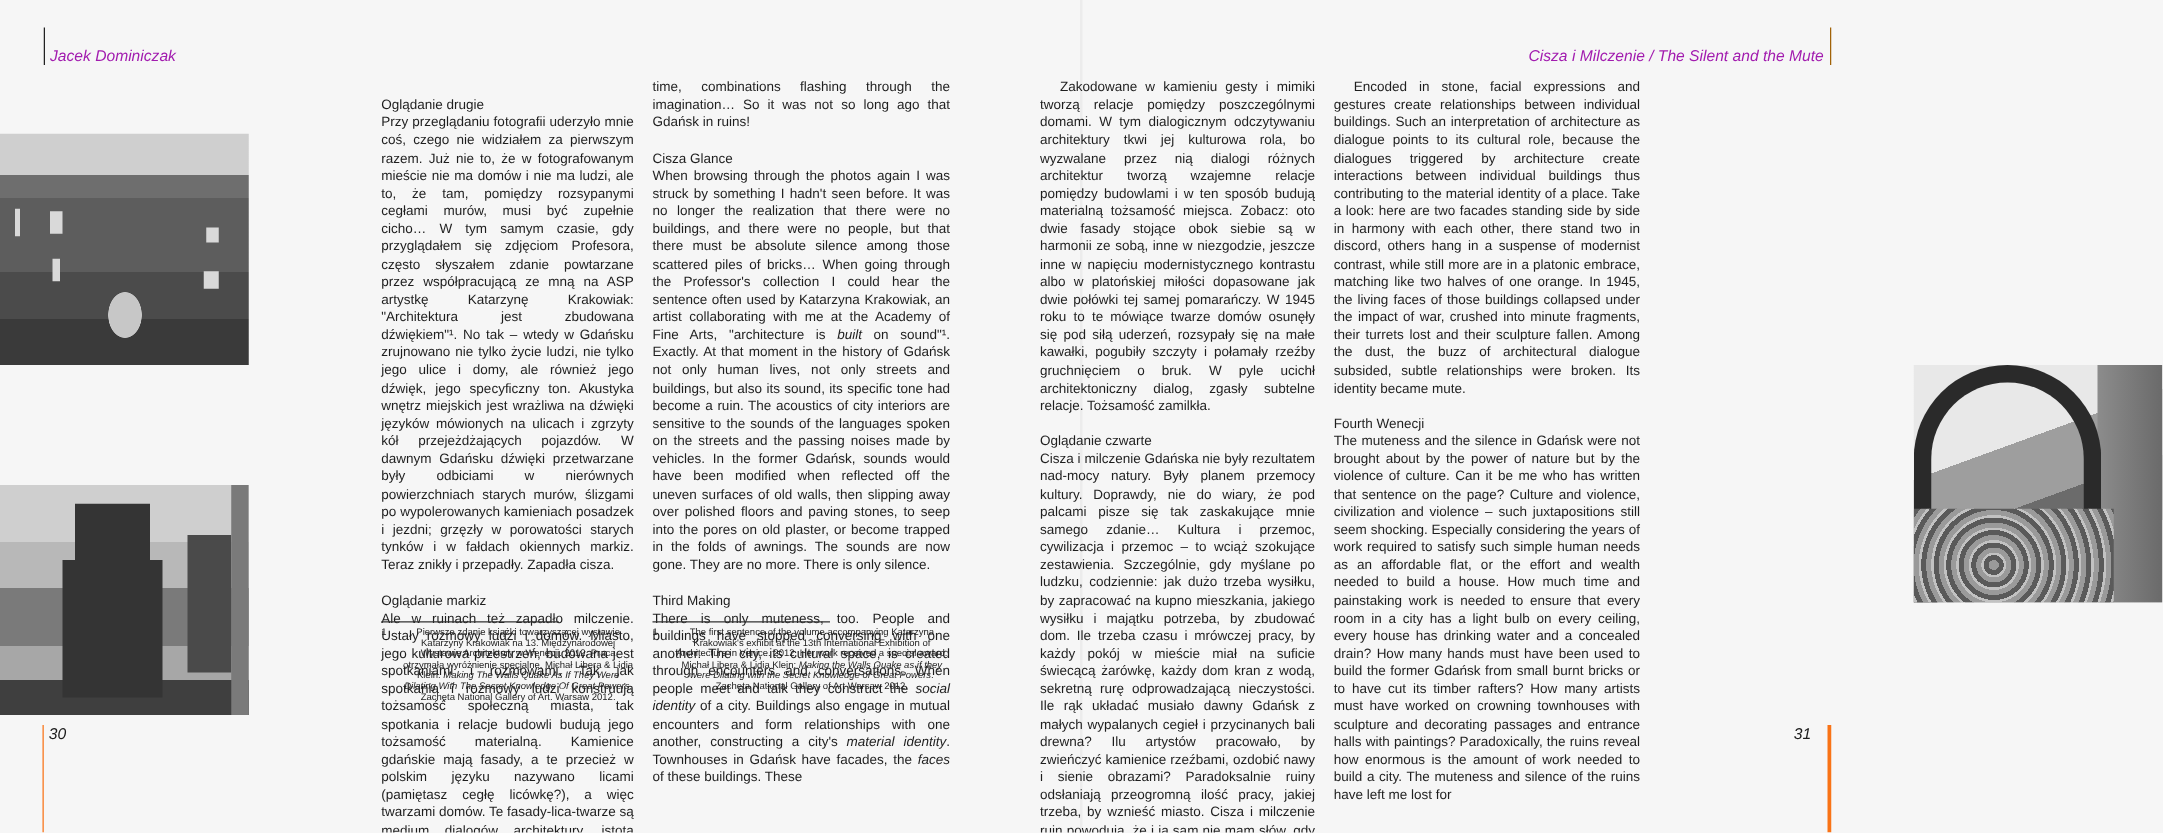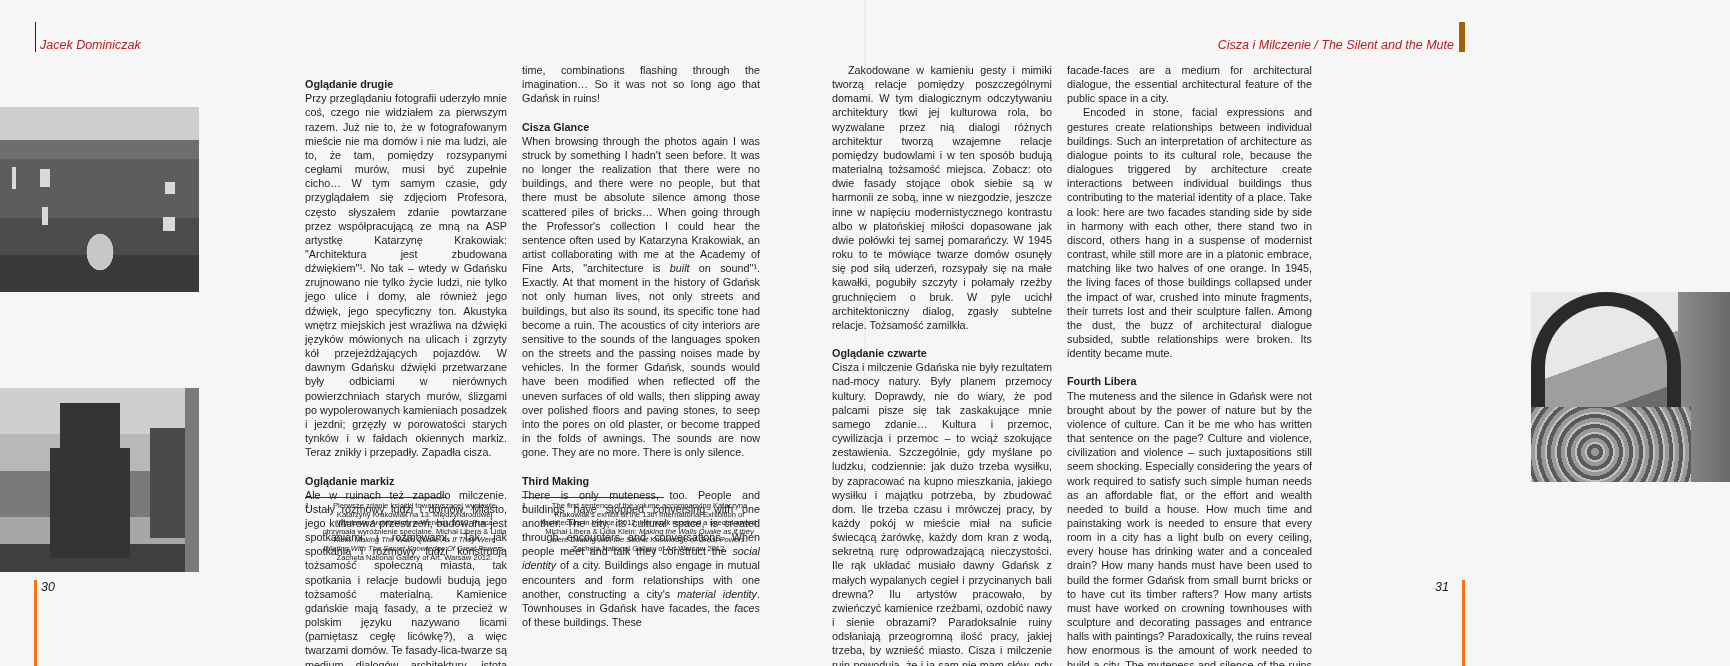--- a/index.html
+++ b/index.html
@@ -1,30 +1,30 @@
 <!DOCTYPE html>
 <html><head>
 <meta charset="utf-8">
 <style>
   html, body { margin: 0; padding: 0; }
   body {
     width: 1730px; height: 666px; background: #f6f6f6; position: relative; overflow: hidden;
     font-family: "Liberation Sans", sans-serif; color: #1c1c1c;
   }
   .spread-divider { position: absolute; left: 864px; top: 0; width: 2px; height: 666px; background: #ececec; }
-  .running-head { position: absolute; top: 22px; font-size: 12.5px; font-style: italic; color: #b91c1c; }
+  .running-head { position: absolute; top: 22px; font-size: 12.5px; font-style: italic; color: #a21caf; }
   .running-head.left { left: 35px; border-left: 1px solid #222; padding: 16px 0 0 4px; }
-  .running-head.right { right: 265px; border-right: 6px solid #a16207; padding: 16px 5px 0 0; text-align: right; }
+  .running-head.right { right: 265px; border-right: 1px solid #a16207; padding: 16px 5px 0 0; text-align: right; }
   .folio { position: absolute; top: 580px; font-size: 12.5px; font-style: italic; height: 86px; }
-  .folio.left { left: 34px; border-left: 3px solid #f97316; padding-left: 4px; }
+  .folio.left { left: 34px; border-left: 1px solid #f97316; padding-left: 4px; }
   .folio.right { right: 265px; border-right: 3px solid #f97316; padding-right: 13px; text-align: center; }
 
   .col { position: absolute; top: 63px; font-size: 10.8px; line-height: 14.15px; text-align: justify; color: #1e1e1e; }
   .col p { margin: 0; }
-  .col h3 { margin: 0; font-size: 10.8px; line-height: 14.15px; font-weight: bold; }
+  .col h3 { margin: 0; font-size: 10.8px; line-height: 14.15px; font-weight: normal; }
   .col .gap { height: 14.15px; }
   .col .indent { text-indent: 16px; }
   .col1 { left: 305px; width: 202px; }
   .col2 { left: 522px; width: 238px; }
   .col3 { left: 832px; width: 220px; }
   .col4 { left: 1067px; width: 245px; }
 
   .footnote { position: absolute; top: 497px; font-size: 7.6px; line-height: 8.6px; color: #222; }
   .footnote .rule { width: 142px; border-top: 1px solid #333; margin-bottom: 4px; }
   .footnote .fn-num { position: absolute; left: 0; top: 5px; }
@@ -110,21 +110,20 @@
 </div>
 
 <div class="col col3">
   <p class="indent">Zakodowane w kamieniu gesty i mimiki tworzą relacje pomiędzy poszczególnymi domami. W tym dialogicznym odczytywaniu architektury tkwi jej kulturowa rola, bo wyzwalane przez nią dialogi różnych architektur tworzą wzajemne relacje pomiędzy budowlami i w ten sposób budują materialną tożsamość miejsca. Zobacz: oto dwie fasady stojące obok siebie są w harmonii ze sobą, inne w niezgodzie, jeszcze inne w napięciu modernistycznego kontrastu albo w platońskiej miłości dopasowane jak dwie połówki tej samej pomarańczy. W 1945 roku to te mówiące twarze domów osunęły się pod siłą uderzeń, rozsypały się na małe kawałki, pogubiły szczyty i połamały rzeźby gruchnięciem o bruk. W pyle ucichł architektoniczny dialog, zgasły subtelne relacje. Tożsamość zamilkła.</p>
   <div class="gap"></div>
   <h3>Oglądanie czwarte</h3>
   <p>Cisza i milczenie Gdańska nie były rezultatem nad-mocy natury. Były planem przemocy kultury. Doprawdy, nie do wiary, że pod palcami pisze się tak zaskakujące mnie samego zdanie… Kultura i przemoc, cywilizacja i przemoc – to wciąż szokujące zestawienia. Szczególnie, gdy myślane po ludzku, codziennie: jak dużo trzeba wysiłku, by zapracować na kupno mieszkania, jakiego wysiłku i majątku potrzeba, by zbudować dom. Ile trzeba czasu i mrówczej pracy, by każdy pokój w mieście miał na suficie świecącą żarówkę, każdy dom kran z wodą, sekretną rurę odprowadzającą nieczystości. Ile rąk układać musiało dawny Gdańsk z małych wypalanych cegieł i przycinanych bali drewna? Ilu artystów pracowało, by zwieńczyć kamienice rzeźbami, ozdobić nawy i sienie obrazami? Paradoksalnie ruiny odsłaniają przeogromną ilość pracy, jakiej trzeba, by wznieść miasto. Cisza i milczenie ruin powodują, że i ja sam nie mam słów, gdy patrzę na ich fotografie… Jak to możliwe? Jak można tak? Dla jakich absurdalnych idei?</p>
 </div>
 
 <div class="col col4">
-  <p>facade-faces are a medium for architectural dialogue, the essential architectural feature of the public space in a city.</p>
   <p class="indent">Encoded in stone, facial expressions and gestures create relationships between individual buildings. Such an interpretation of architecture as dialogue points to its cultural role, because the dialogues triggered by architecture create interactions between individual buildings thus contributing to the material identity of a place. Take a look: here are two facades standing side by side in harmony with each other, there stand two in discord, others hang in a suspense of modernist contrast, while still more are in a platonic embrace, matching like two halves of one orange. In 1945, the living faces of those buildings collapsed under the impact of war, crushed into minute fragments, their turrets lost and their sculpture fallen. Among the dust, the buzz of architectural dialogue subsided, subtle relationships were broken. Its identity became mute.</p>
   <div class="gap"></div>
-  <h3>Fourth Libera</h3>
+  <h3>Fourth Wenecji</h3>
   <p>The muteness and the silence in Gdańsk were not brought about by the power of nature but by the violence of culture. Can it be me who has written that sentence on the page? Culture and violence, civilization and violence – such juxtapositions still seem shocking. Especially considering the years of work required to satisfy such simple human needs as an affordable flat, or the effort and wealth needed to build a house. How much time and painstaking work is needed to ensure that every room in a city has a light bulb on every ceiling, every house has drinking water and a concealed drain? How many hands must have been used to build the former Gdańsk from small burnt bricks or to have cut its timber rafters? How many artists must have worked on crowning townhouses with sculpture and decorating passages and entrance halls with paintings? Paradoxically, the ruins reveal how enormous is the amount of work needed to build a city. The muteness and silence of the ruins have left me lost for</p>
 </div>
 
 <div class="folio left">30</div>
 <div class="folio right">31</div>
 
 </body></html>

